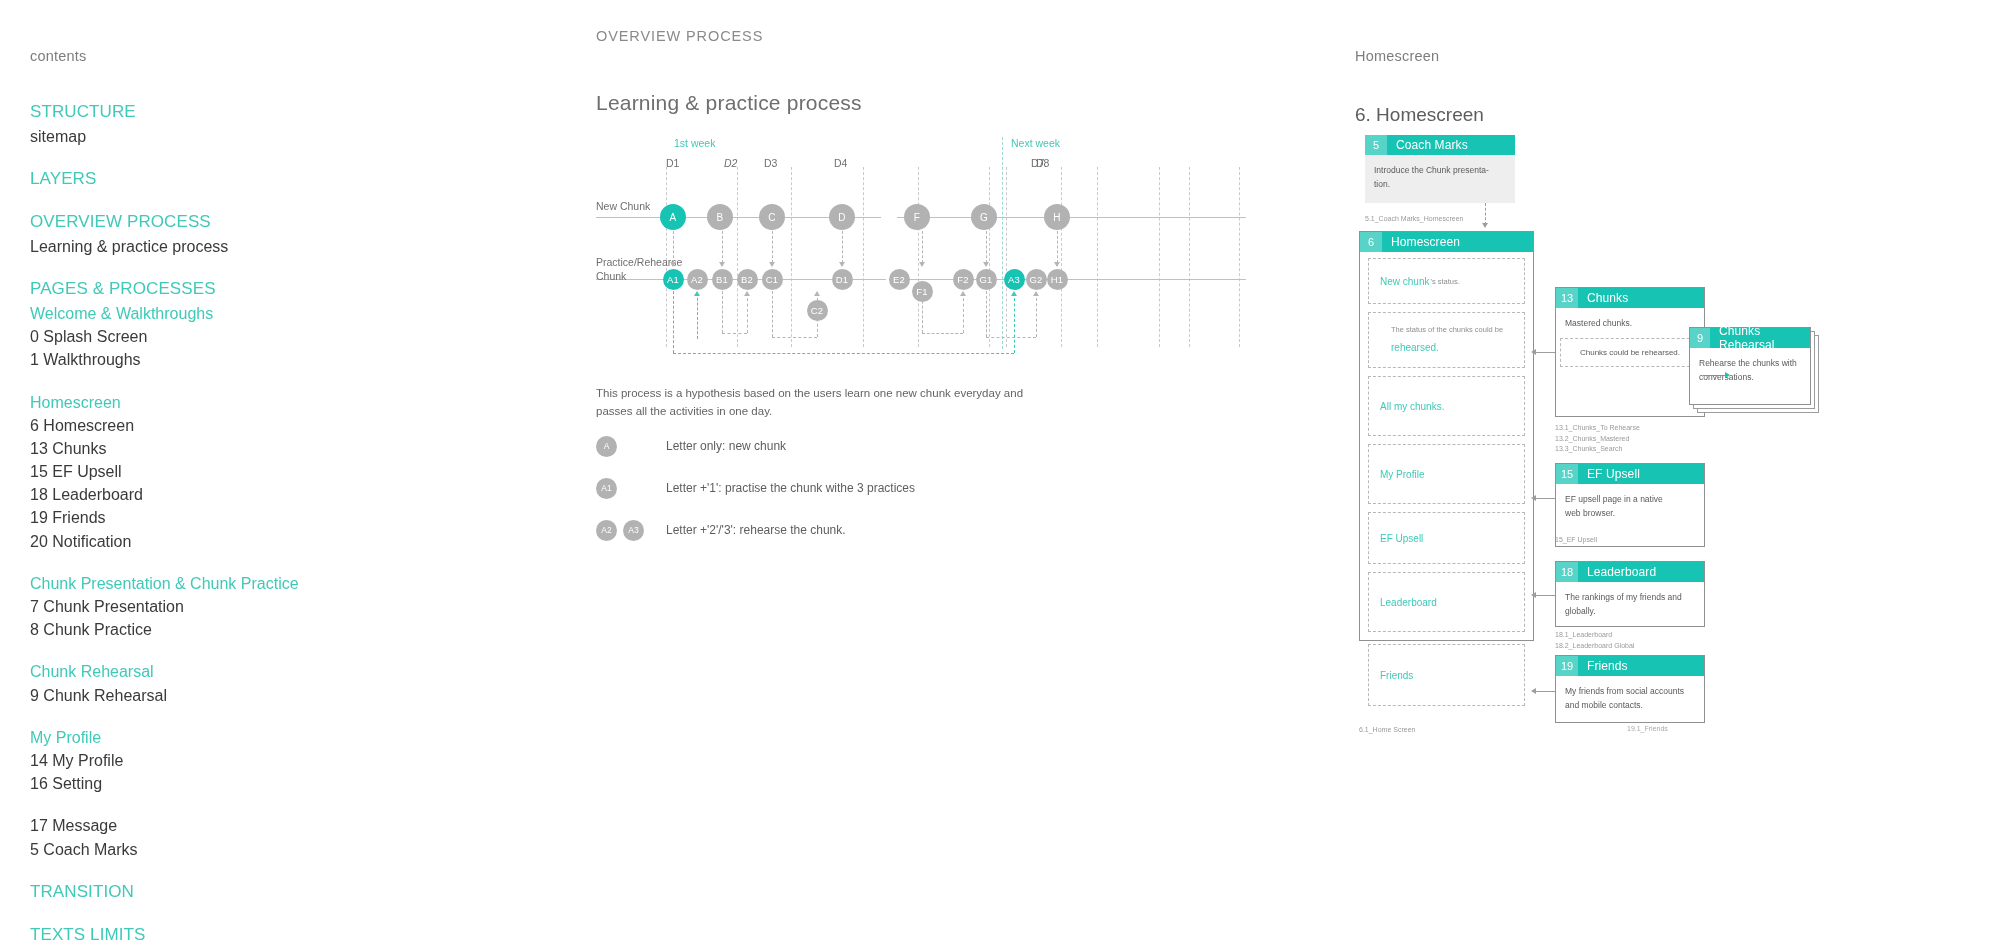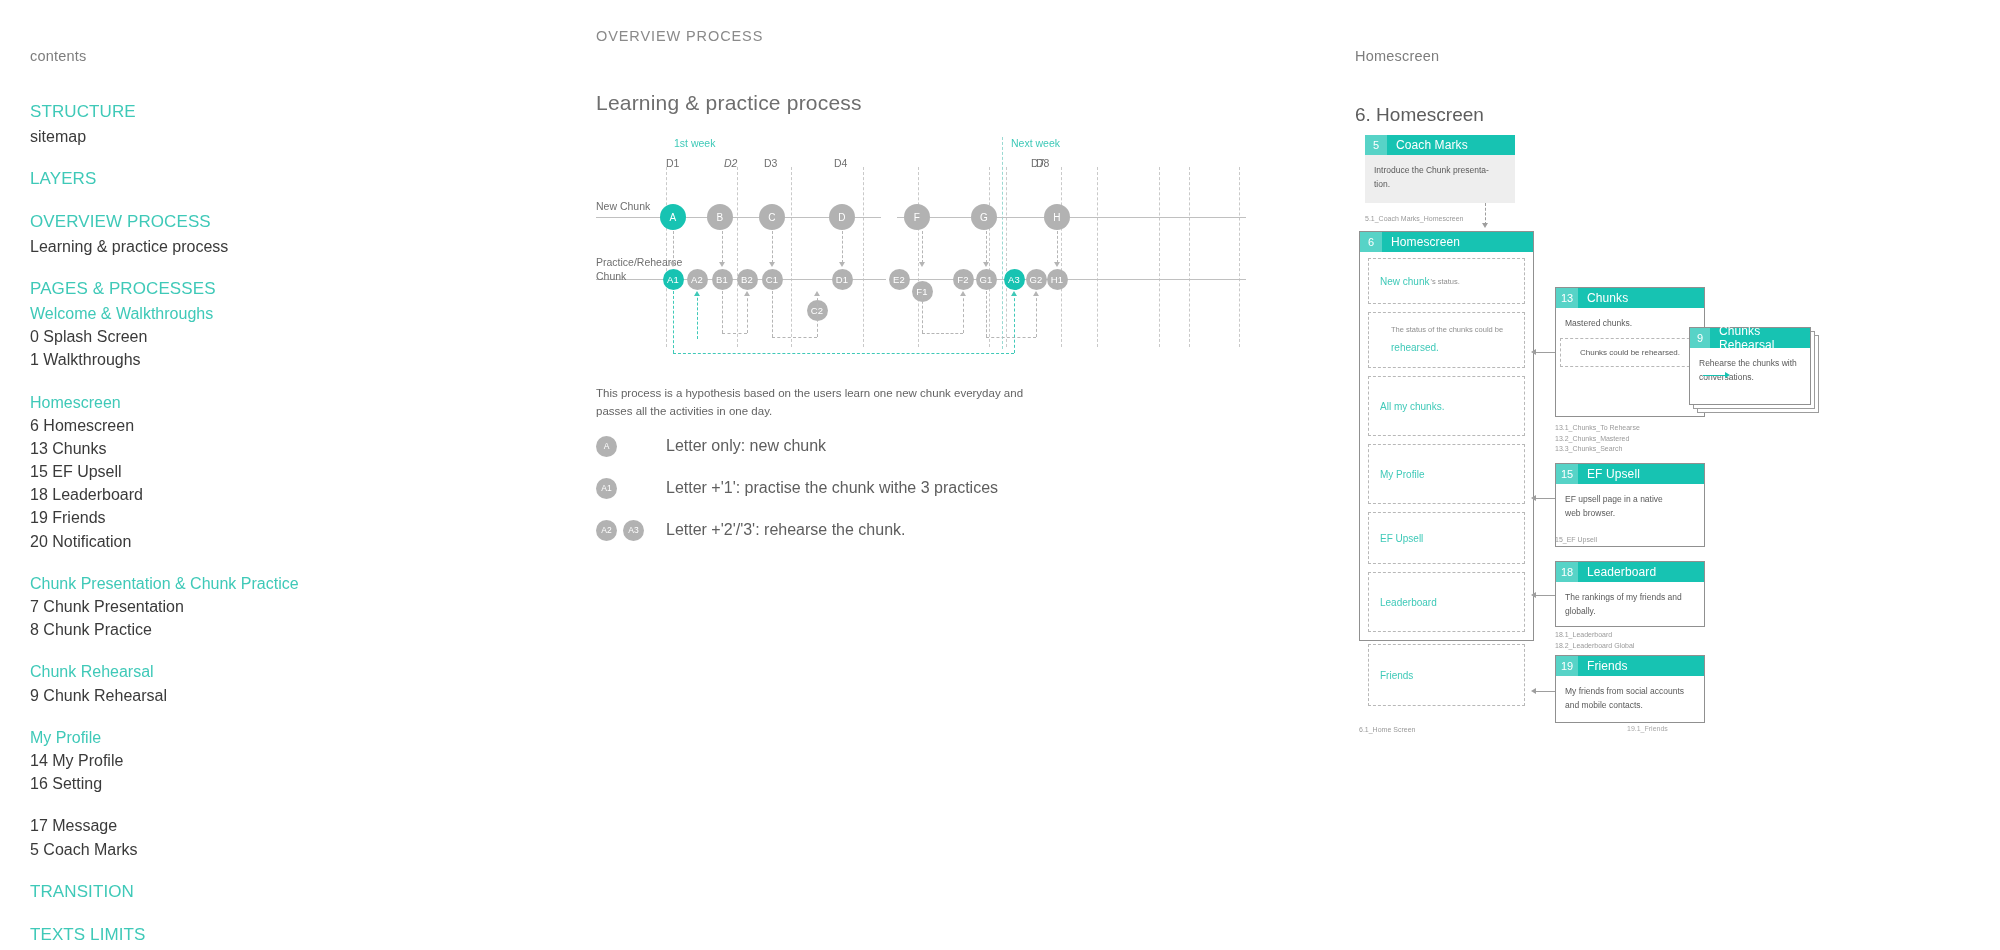--- a/index.html
+++ b/index.html
@@ -84,21 +84,21 @@
   }
   .legend { position: absolute; left: 596px; top: 435px; }
   .legend-row {
     display: flex; align-items: center; margin-bottom: 20px; height: 22px;
   }
   .legend-icons { width: 70px; display: flex; align-items: center; gap: 6px; }
   .lg-node {
     width: 21px; height: 21px; border-radius: 50%; background: #b2b2b2;
     color: #fff; font-size: 8.5px; display: flex; align-items: center; justify-content: center;
   }
-  .legend-text { font-size: 16px; color: #5e5e5e; }
+  .legend-text { font-size: 12px; color: #5e5e5e; }
 
   
   .right { position: absolute; left: 1355px; top: 48px; width: 620px; }
   .right-kicker { font-size: 14.5px; color: #7d7d7d; letter-spacing: .2px; }
   .right-title { font-size: 19px; color: #5d5d5d; font-weight: 400; margin-top: 40px; }
 
   .flow { position: absolute; left: 1355px; top: 135px; width: 620px; height: 640px; }
 
   .card { position: absolute; background: #ffffff; }
   .card-hdr {

